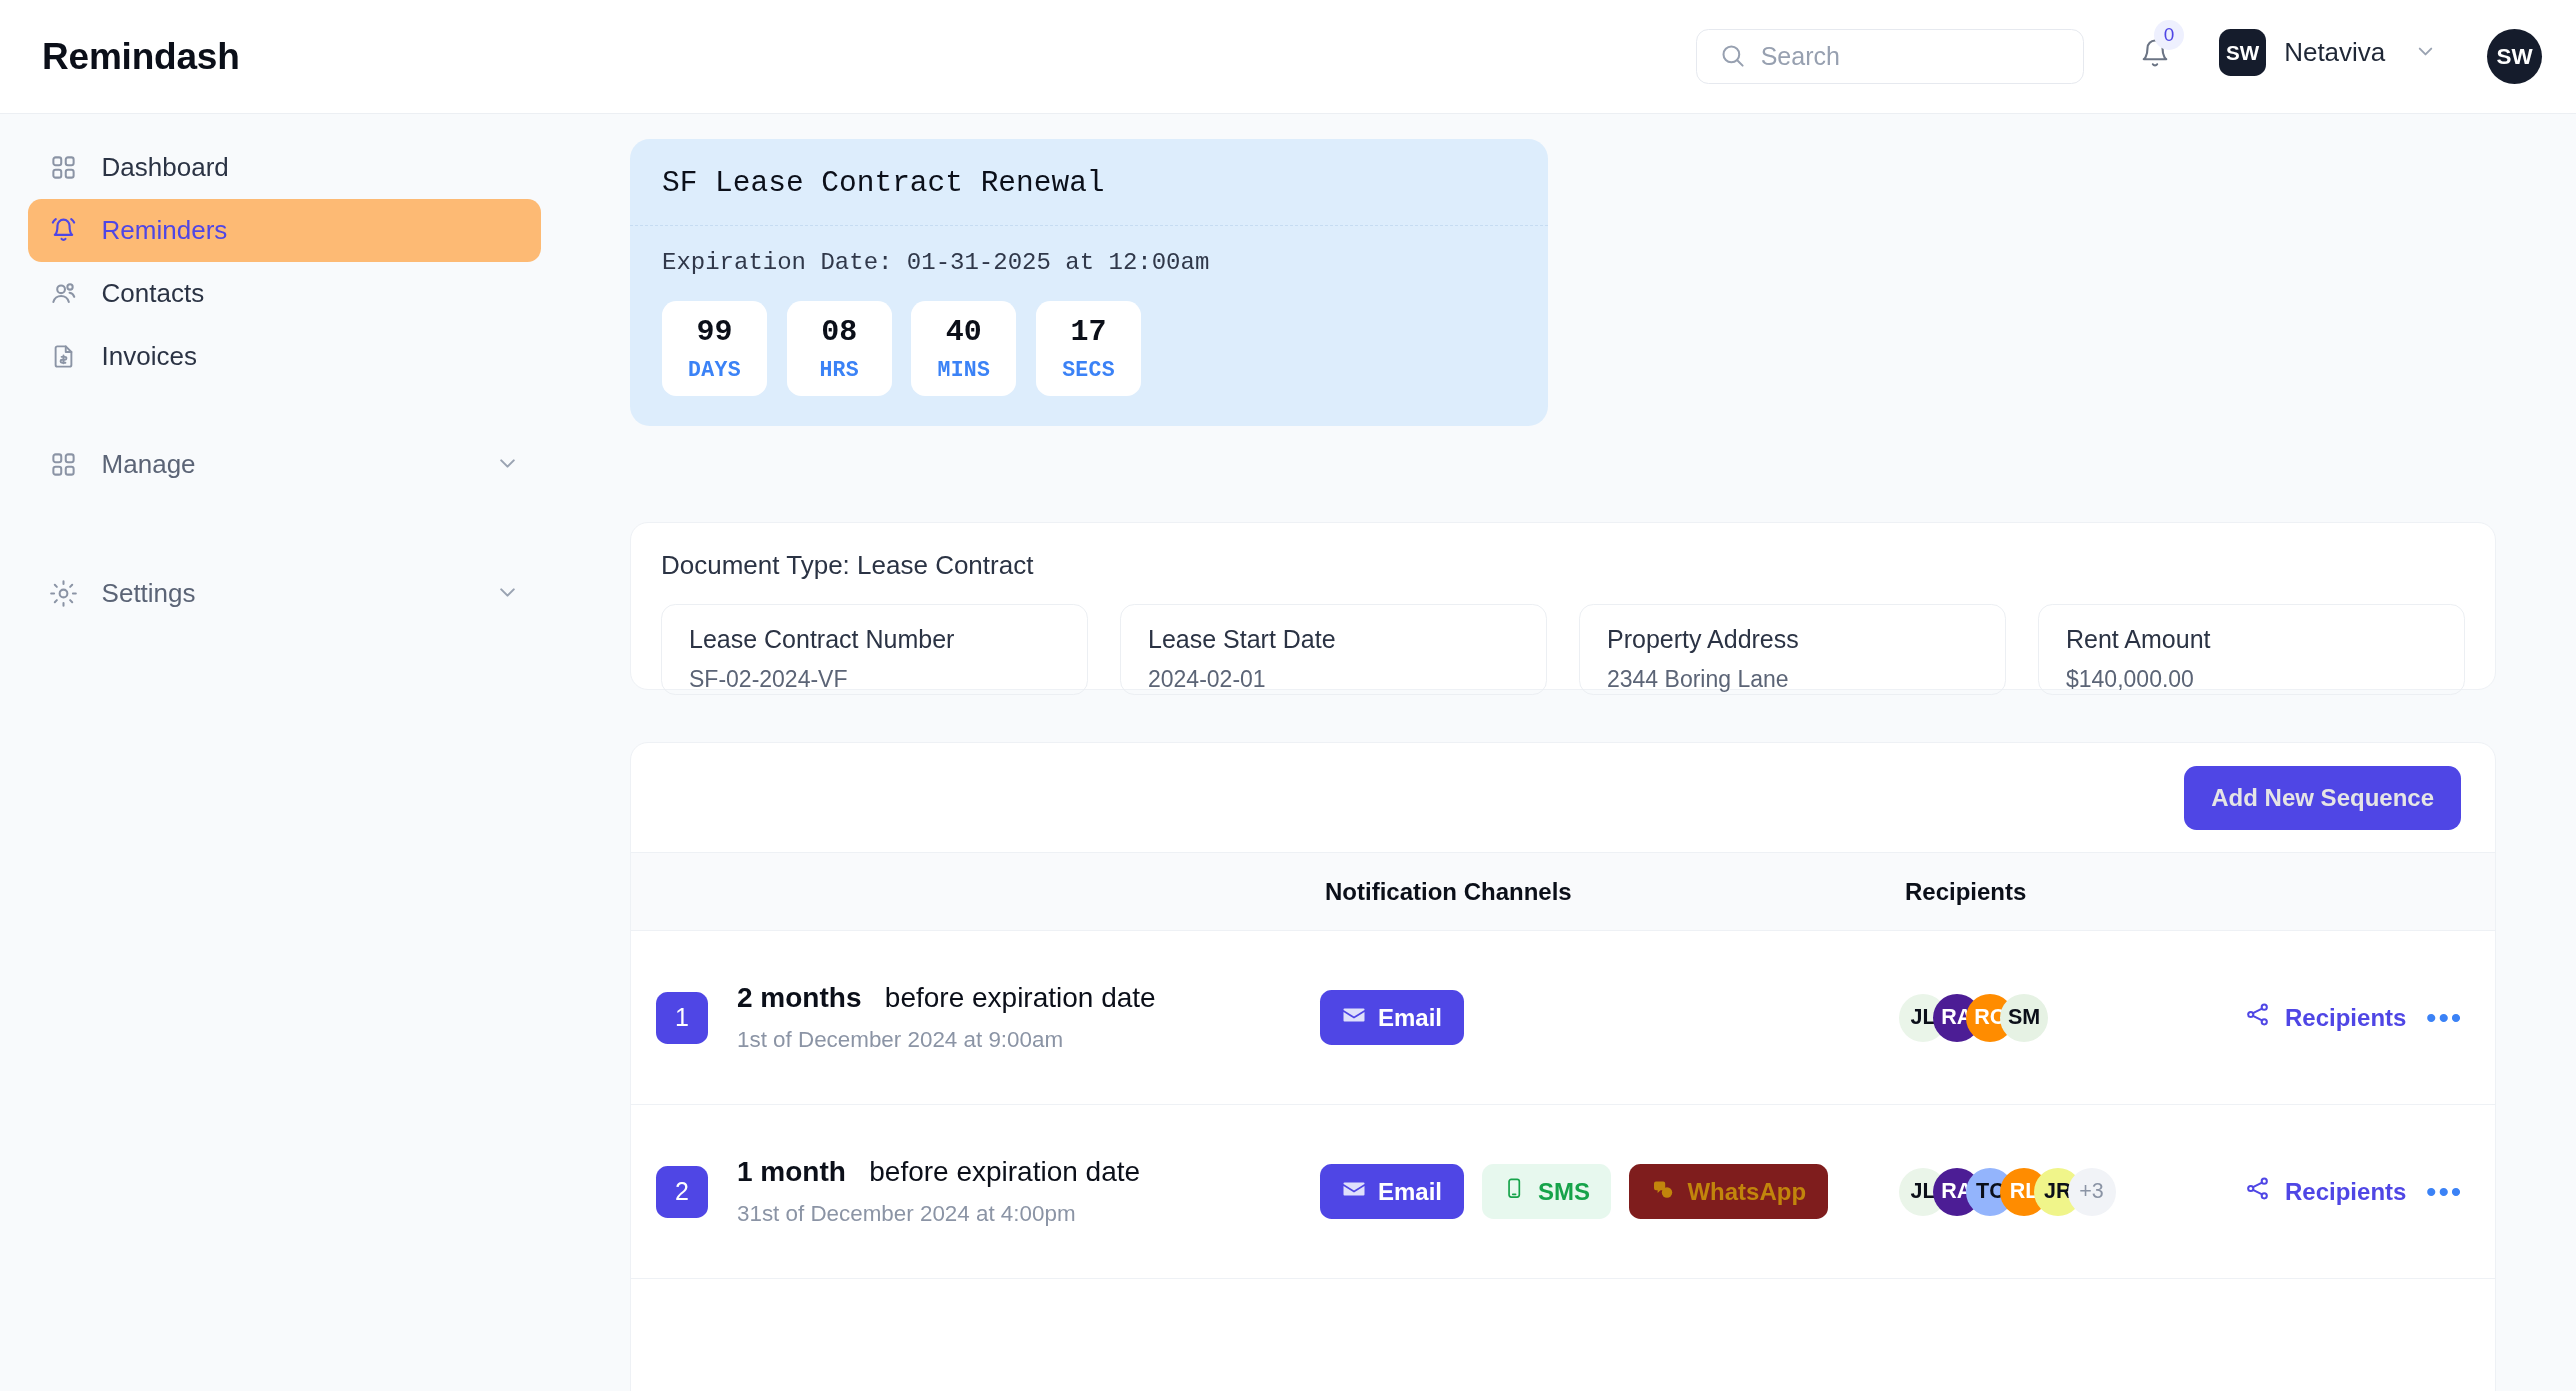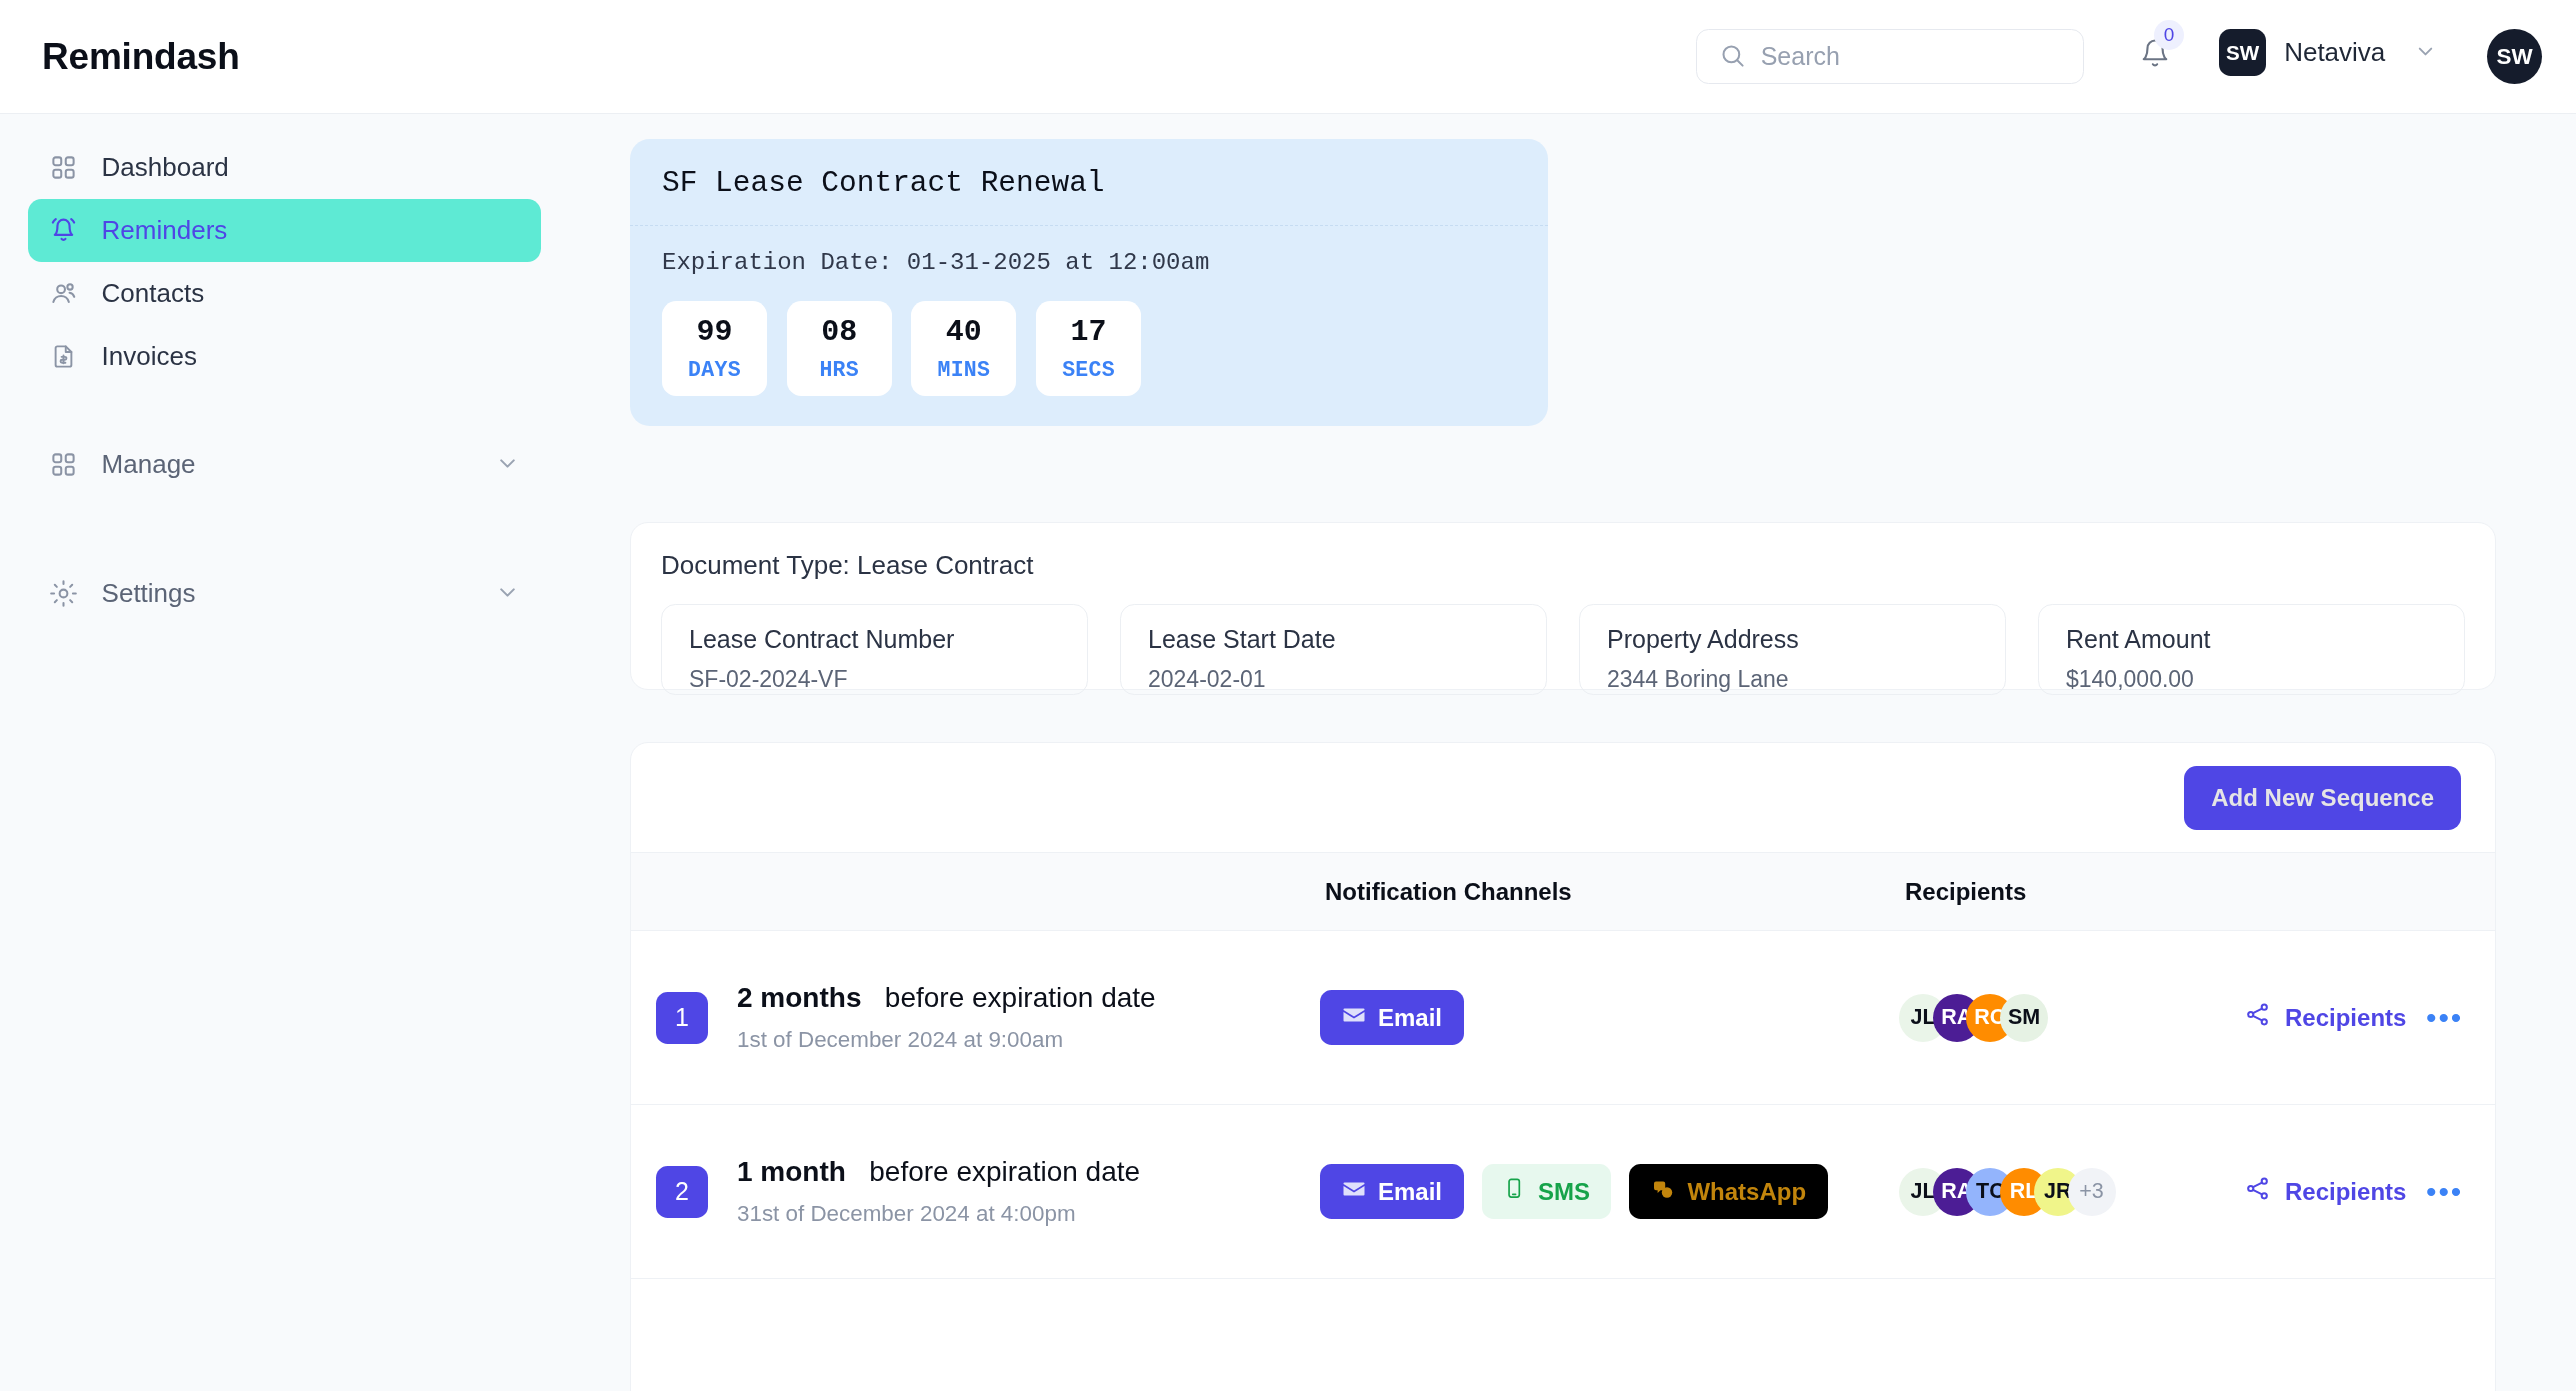--- a/index.html
+++ b/index.html
@@ -91,21 +91,21 @@
   }
   .nav-item {
     display: flex; align-items: center;
     height: 63px;
     margin: 0 28px;
     padding: 0 20.6px;
     border-radius: 13.4px;
     gap: 23px;
   }
   .nav-item .lbl { font-size: 26px; color: #2b3344; }
-  .nav-item.active { background: #5eead4; }
+  .nav-item.active { background: #fdba74; }
   .nav-item.active .lbl { color: #4f46e5; font-weight: 400; }
   .nav-icon { width: 30px; height: 30px; display:flex; align-items:center; justify-content:center; }
   .nav-item .caret { margin-left: auto; }
   .nav-item.muted .lbl { color: #5b6476; }
 
   
   .main {
     position: absolute;
     top: 114px; left: 569px;
     width: 2007px; height: 1277px;
@@ -222,21 +222,21 @@
   .chips { position: absolute; left: 689px; display: flex; gap: 18px; }
   .chip {
     height: 55px;
     border-radius: 11.6px;
     display: flex; align-items: center; gap: 12.5px;
     padding: 0 21.5px;
     font-size: 24px; font-weight: 700;
   }
   .chip.email { background: #4f46e5; color: #ffffff; }
   .chip.sms { background: #e7f8ee; color: #16a34a; }
-  .chip.whatsapp { background: #000000; color: #c2850c; }
+  .chip.whatsapp { background: #7f1d1d; color: #c2850c; }
 
   .avatars { position: absolute; left: 1268px; display: flex; }
   .av {
     width: 48px; height: 48px;
     border-radius: 50%;
     display: flex; align-items: center; justify-content: center;
     font-size: 21.5px; font-weight: 700;
     margin-left: -14.3px;
     overflow: hidden;
   }

